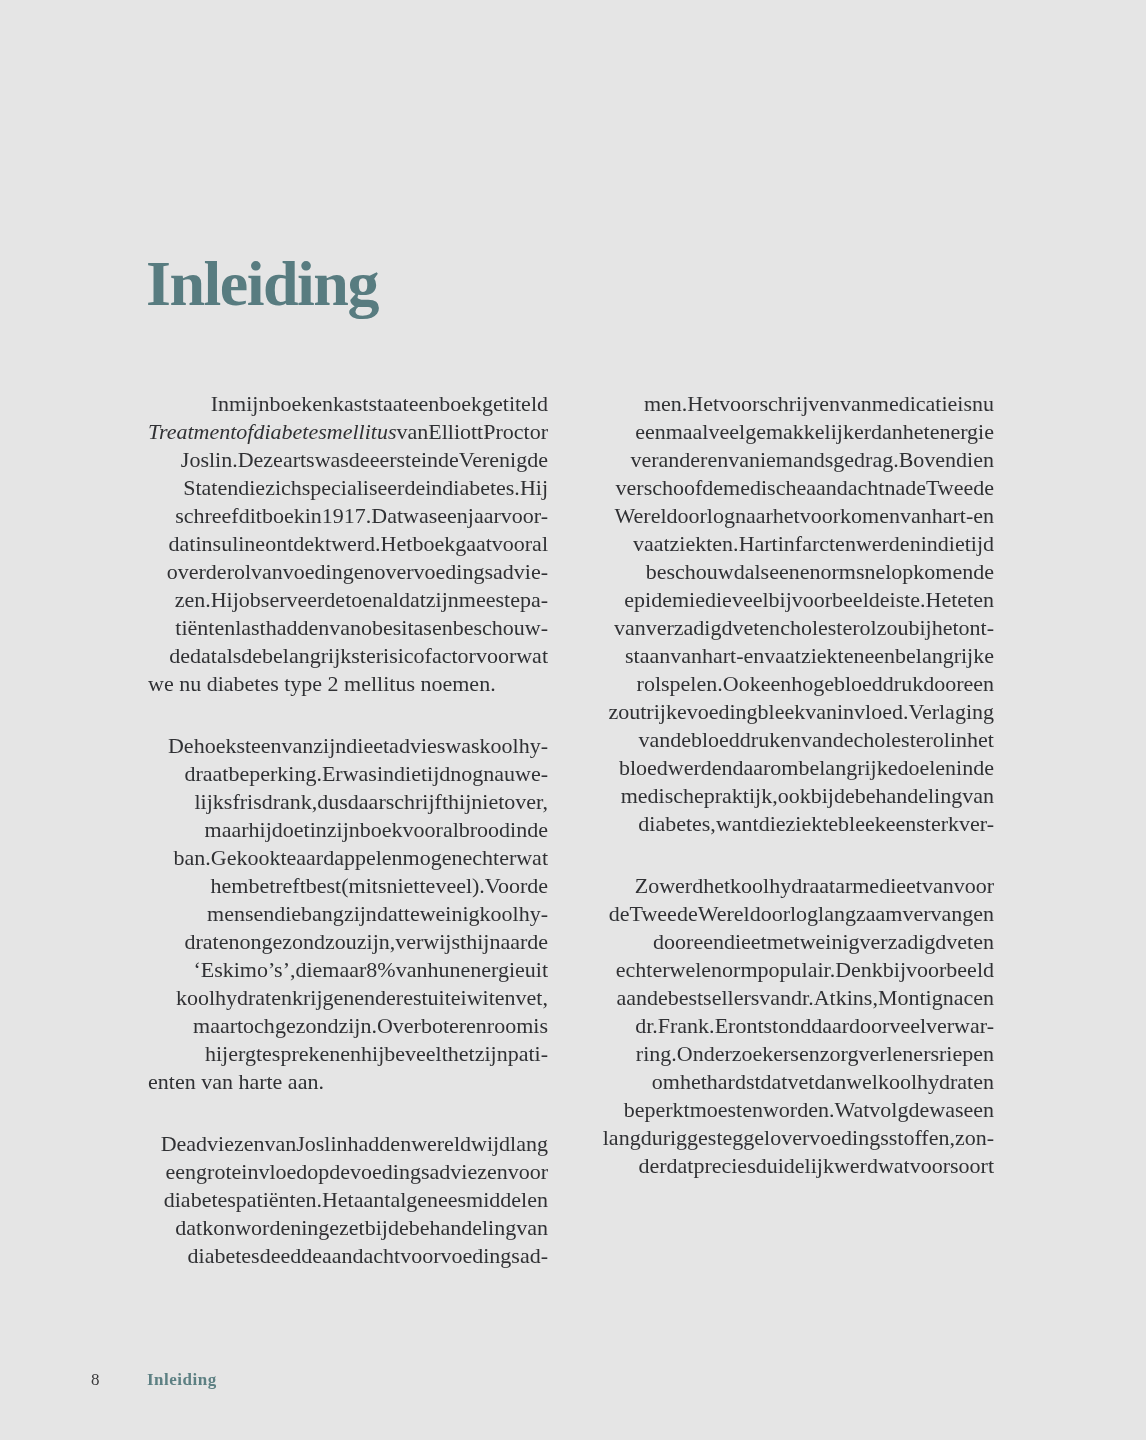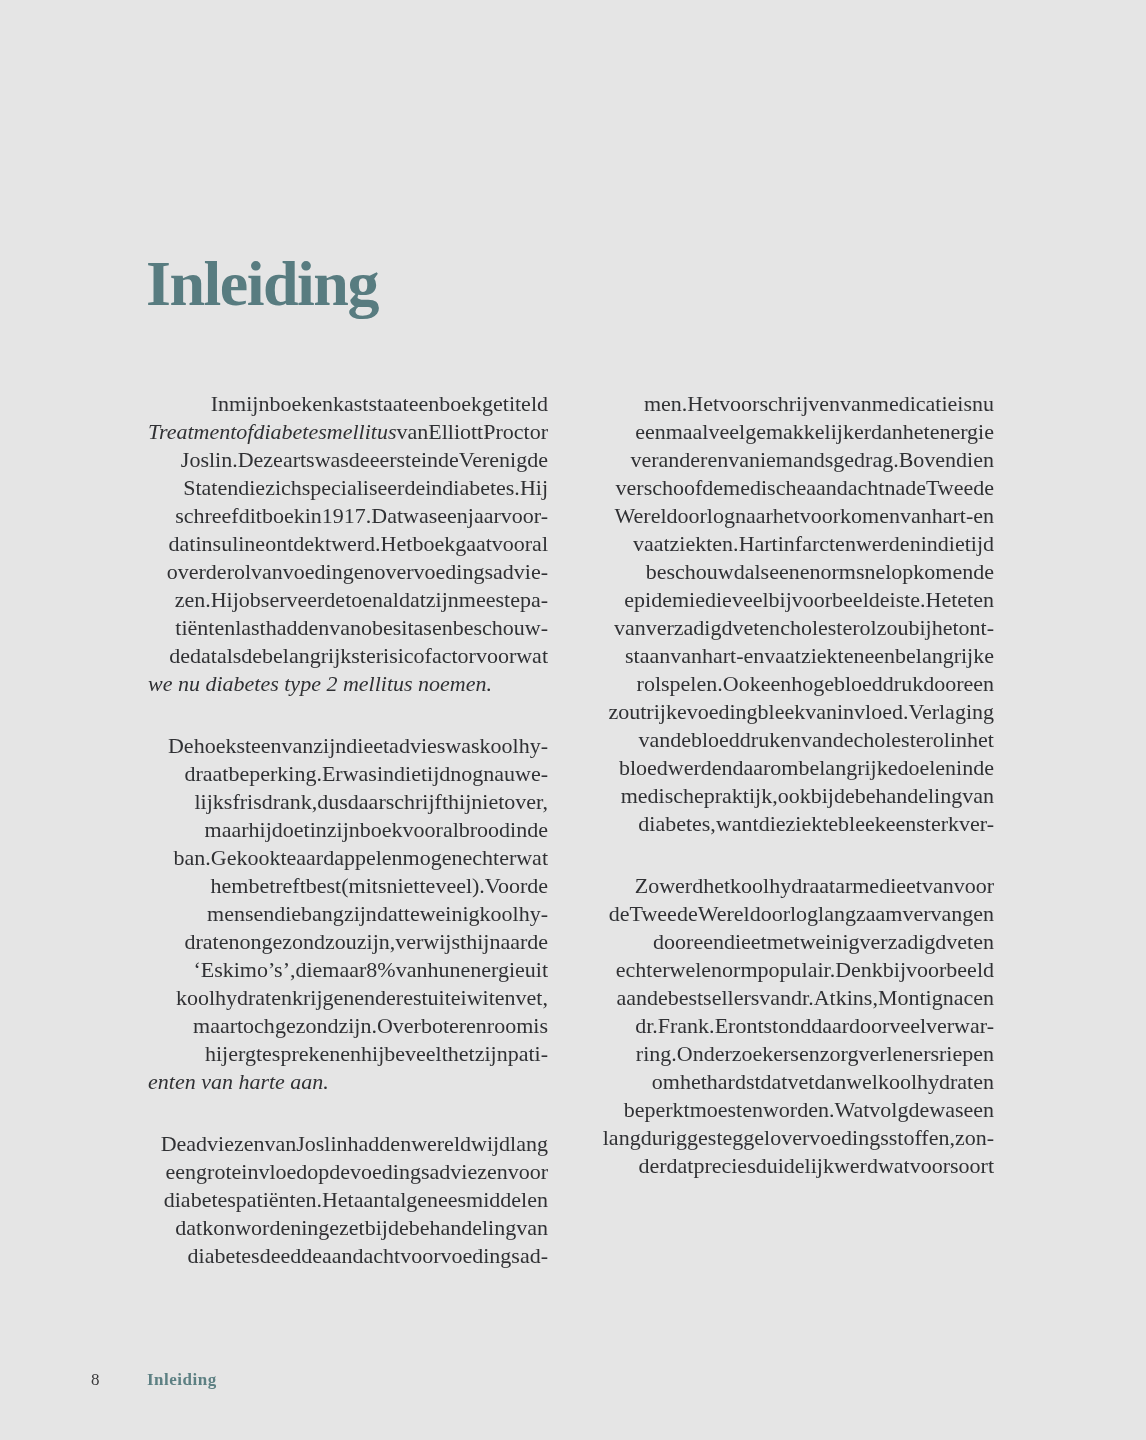--- a/index.html
+++ b/index.html
@@ -34,21 +34,21 @@
   .para{margin:0;}
   .para + .para{margin-top:34px;}
   .line{height:28px;}
   .line-just{
     display:flex;
     justify-content:flex-end;
     align-items:baseline;
     white-space:nowrap;
     margin-left:28px;
   }
-  .line-last{text-align:left;white-space:nowrap;font-style:italic;}
+  .line-last{text-align:left;white-space:nowrap;}
   .word{display:inline-block;}
   .ital{font-style:italic;}
   .footer{
     position:absolute;
     left:0;top:1370px;
     width:1146px;
     height:24px;
     font-size:17px;
     line-height:20px;
   }

